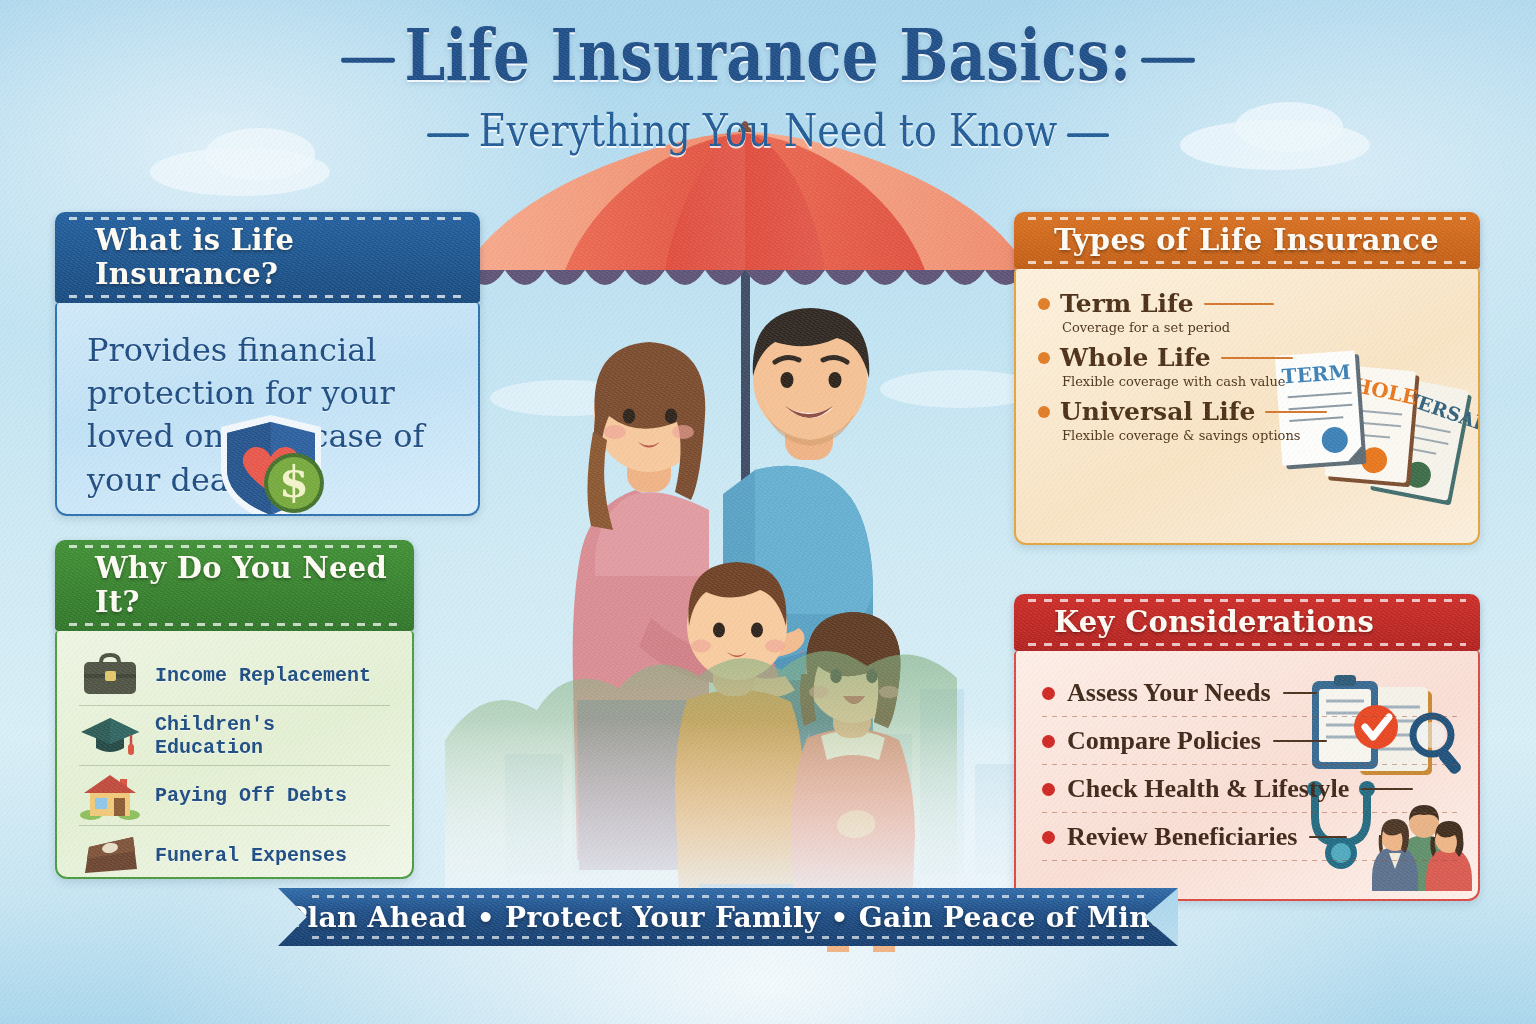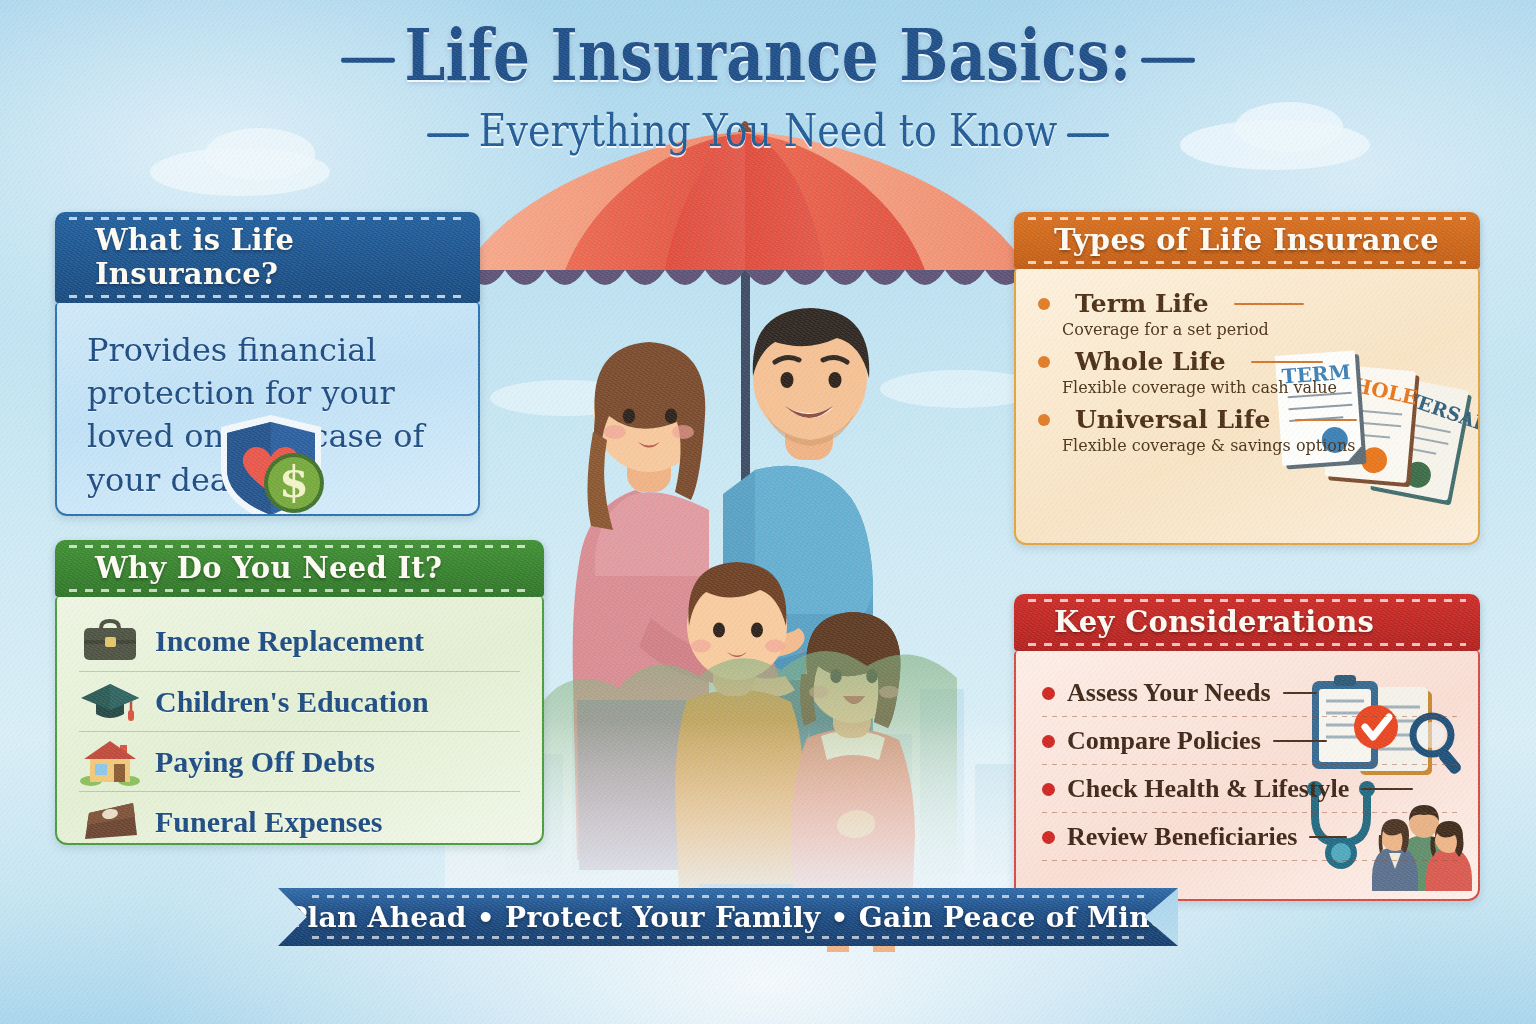--- a/index.html
+++ b/index.html
@@ -115,58 +115,58 @@
     padding:26px 28px 0 30px;
     font-family:"DejaVu Serif", serif;
     font-size:32px; line-height:1.35; color:#1b4a80;
     text-shadow:0 1px 0 rgba(255,255,255,.55);
   }
 
   
   .shield-wrap { position:absolute; left:50%; transform:translateX(-50%); top:118px; width:150px; height:100px; }
 
   
-  #card-why { left:55px; top:540px; width:489px;border-radius:32px; }
+  #card-why { left:55px; top:540px; width:359px;border-radius:32px; }
   #card-why .card-head { background:linear-gradient(180deg,#3f8f33,#2f7527); }
   #card-why .card-body {
     height:248px; border-color:#4a9a3c;
     background:linear-gradient(160deg,#eef5e2 0%,#e3efd2 50%,#f1f7e8 100%);
   }
   .why-list { padding:14px 22px 0 22px; }
   .why-row {
     display:flex; align-items:center; gap:14px;
     height:60px; position:relative;
   }
   .why-row + .why-row { border-top:1px solid rgba(90,120,70,.32); }
   .why-row:last-child::after {
     content:""; position:absolute; left:0; right:0; bottom:-1px; height:1px; background:rgba(90,120,70,.32);
   }
   .why-ico { width:62px; height:46px; flex:0 0 62px; position:relative; }
   .why-label {
-    font-family:Liberation Serif, serif; font-weight:700; font-size:30px; color:#1b4a80;
+    font-family:Liberation Mono, monospace; font-weight:700; font-size:20px; color:#1b4a80;
     text-shadow:0 1px 0 rgba(255,255,255,.6);
   }
 
   
   #card-types { left:1014px; top:212px; width:466px; }
   #card-types .card-head { background:linear-gradient(180deg,#d9701f,#c25c12); }
   #card-types .card-body {
     height:276px; border-color:#e2a33e;
     background:linear-gradient(155deg,#fdf1dd 0%,#f8e3c3 55%,#fbeeda 100%);
   }
   .types-list { padding:20px 16px 0 22px; position:relative; z-index:3; }
   .type-item { margin-bottom:8px; }
-  .type-title-row { display:flex; align-items:center; gap:25px; }
+  .type-title-row { display:flex; align-items:center; gap:10px; }
   .type-bullet { width:12px; height:12px; border-radius:50%; background:#e07b23; flex:0 0 12px; }
   .type-title {
     font-family:"DejaVu Serif", serif; font-weight:700; font-size:25px; color:#4a2d14;
   }
   .type-rule { height:2px; background:#d4752a; border-radius:1px; flex:0 0 auto; }
   .type-desc {
-    font-family:"DejaVu Serif", serif; font-size:16px; color:#4b3218;
+    font-family:"DejaVu Serif", serif; font-size:13px; color:#4b3218;
     margin:2px 0 0 24px;
   }
   .docs-wrap { position:absolute; right:6px; top:78px; width:200px; height:170px; z-index:1; }
 
   
   #card-key { left:1014px; top:558px; width:466px;margin-top:36px; }
   #card-key .card-head { background:linear-gradient(180deg,#cc2b26,#b2201d); }
   #card-key .card-body {
     height:250px; border-color:#d9483f;
     background:linear-gradient(155deg,#fdeee6 0%,#f9ddd3 55%,#fdf0e9 100%);

